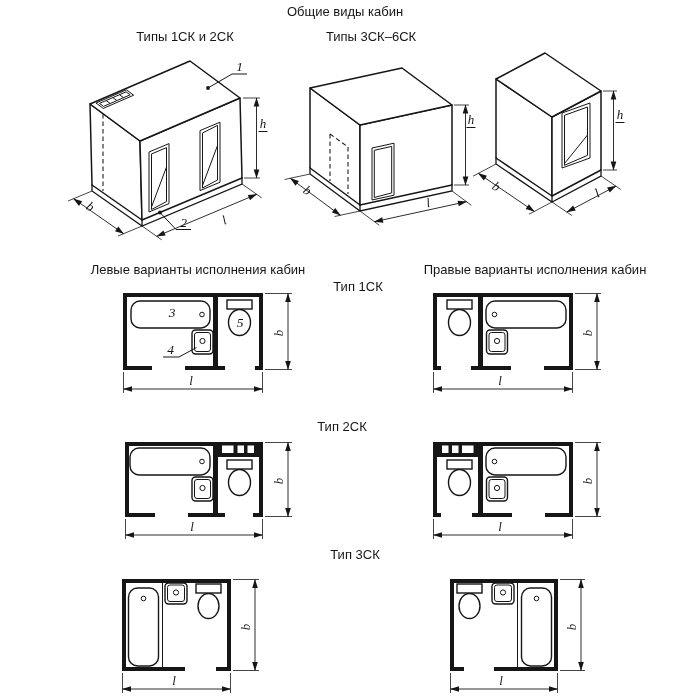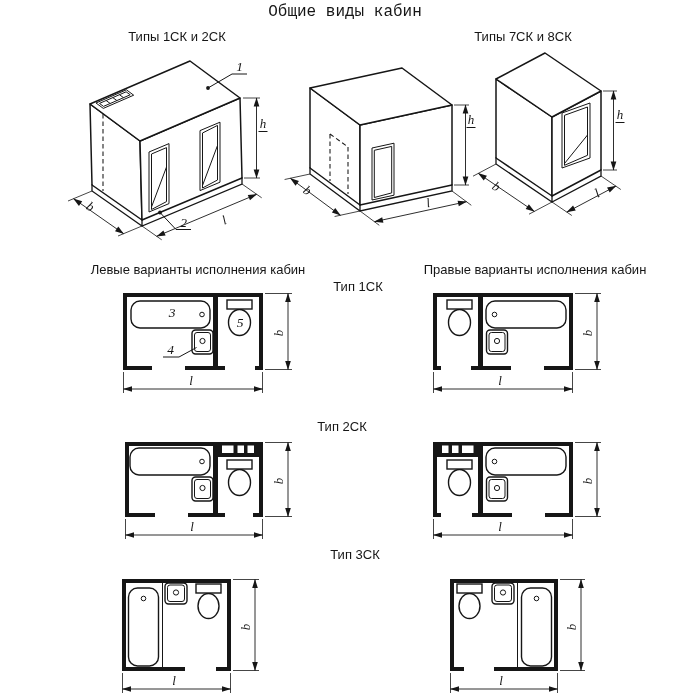--- a/index.html
+++ b/index.html
@@ -1,41 +1,41 @@
 <!DOCTYPE html>
 <html><head>
 <meta charset="utf-8">
 <style>
   html,body{margin:0;padding:0;background:#fff;}
   .stage{position:relative;width:700px;height:700px;background:#ffffff;overflow:hidden;
          font-family:"Liberation Sans","DejaVu Sans",sans-serif;color:#161616;}
   .hd{position:absolute;text-align:center;font-size:13px;line-height:14px;white-space:nowrap;color:#161616;}
-  .hd.title{font-size:16px;font-family:Liberation Mono, monospace;}
+  .hd.title{font-size:13px;}
   svg.sheet{position:absolute;left:0;top:0;}
   .face{fill:#fff;stroke:#161616;stroke-width:1.5;stroke-linejoin:round;}
   .ln{fill:none;stroke:#161616;stroke-width:1.3;stroke-linecap:square;}
   .thin{fill:none;stroke:#161616;stroke-width:1;}
   .dash{fill:none;stroke:#161616;stroke-width:1.05;stroke-dasharray:4.5 3;}
   .ext{stroke:#161616;stroke-width:0.8;}
   .dim{stroke:#161616;stroke-width:0.9;}
   .wall{fill:#161616;}
   .wfill{fill:#fff;}
   .fixture{fill:#fff;stroke:#161616;stroke-width:1.4;}
   .fixthin{fill:none;stroke:#161616;stroke-width:1;}
   text.dimlbl{font:italic 13px "Liberation Serif","DejaVu Serif",serif;fill:#161616;text-anchor:middle;}
   text.co{font:italic 13.5px "Liberation Serif","DejaVu Serif",serif;fill:#161616;text-anchor:middle;}
 </style>
 </head>
 <body>
 
 <div class="stage">
 
   <div class="hd title" style="left:225px;top:5px;width:240px">Общие виды кабин</div>
-  <div class="hd" style="left:77px;top:30px;width:200px">Типы 1СК и 2СК</div>
-  <div class="hd" style="left:423px;top:30px;width:200px">Типы 7СК и 8СК</div>
+  <div class="hd" style="left:85px;top:30px;width:200px">Типы 1СК и 2СК</div>
+  <div class="hd" style="left:271px;top:30px;width:200px">Типы 3СК–6СК</div>
   <div class="hd" style="left:78px;top:263px;width:240px">Левые варианты исполнения кабин</div>
   <div class="hd" style="left:415px;top:263px;width:240px">Правые варианты исполнения кабин</div>
   <div class="hd" style="left:298px;top:280px;width:120px">Тип 1СК</div>
   <div class="hd" style="left:282px;top:420px;width:120px">Тип 2СК</div>
   <div class="hd" style="left:295px;top:548px;width:120px">Тип 3СК</div>
 
   <svg class="sheet" width="700" height="700" viewBox="0 0 700 700">
     <defs>
       <marker id="ah" viewBox="0 0 12 8" refX="11" refY="4" markerWidth="10" markerHeight="7" orient="auto-start-reverse" markerUnits="userSpaceOnUse">
         <path d="M0.8,0.6 L11.6,4 L0.8,7.4 Z" fill="#161616"></path>

